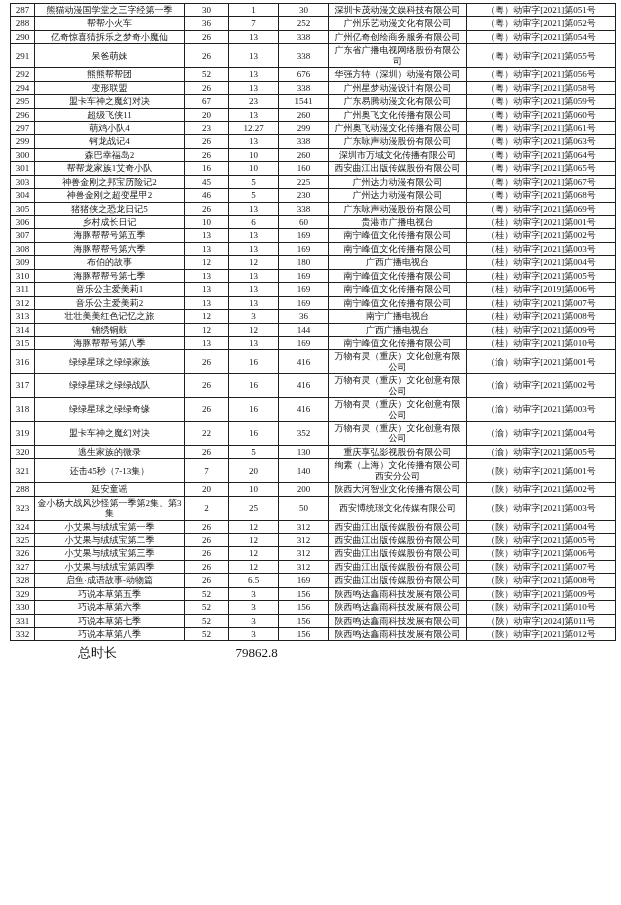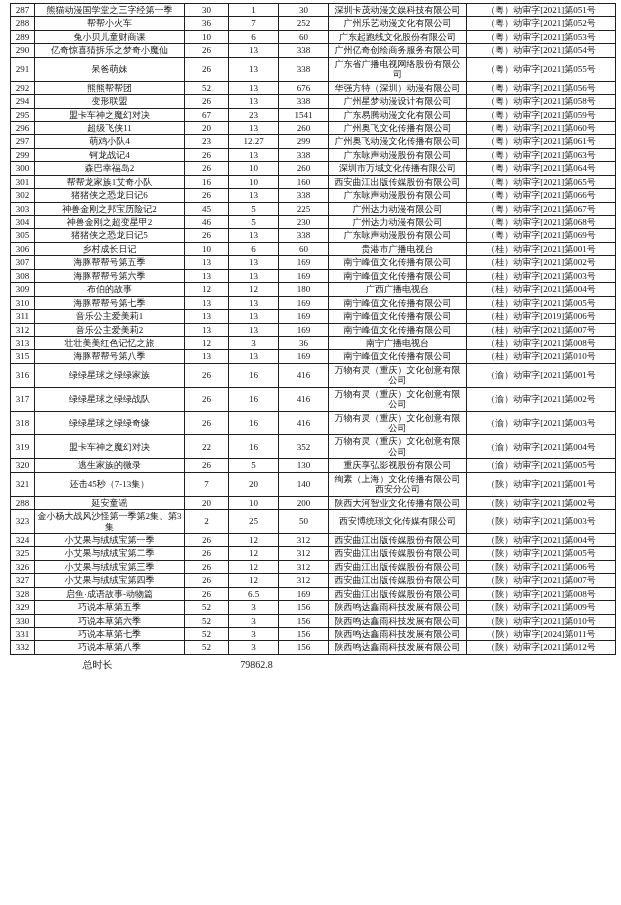--- a/index.html
+++ b/index.html
@@ -30,21 +30,21 @@
     line-height: 1.16;
     text-align: center;
     vertical-align: middle;
     padding: 1px 2px;
     word-break: break-all;
     color: #151515;
   }
   table.lic td.col-no { padding: 1px 0; font-family: Liberation Serif, serif; }
   table.lic tfoot td {
     border: none;
-    font-size: 10px;
+    font-size: 13px;
     padding-top: 4px;
     word-break: normal;
   }
 </style>
 </head>
 <body>
 
 <div class="page">
   <table class="lic">
     <colgroup>
@@ -69,29 +69,20 @@
         <tr>
           <td class="col-no">288</td>
           <td class="col-title">帮帮小火车</td>
           <td class="col-episodes">36</td>
           <td class="col-minutes_per_episode">7</td>
           <td class="col-total_minutes">252</td>
           <td class="col-producer">广州乐艺动漫文化有限公司</td>
           <td class="col-license_no">（粤）动审字[2021]第052号</td>
         </tr>
         <tr>
-          <td class="col-no">289</td>
-          <td class="col-title">兔小贝儿童财商课</td>
-          <td class="col-episodes">10</td>
-          <td class="col-minutes_per_episode">6</td>
-          <td class="col-total_minutes">60</td>
-          <td class="col-producer">广东起跑线文化股份有限公司</td>
-          <td class="col-license_no">（粤）动审字[2021]第053号</td>
-        </tr>
-        <tr>
           <td class="col-no">290</td>
           <td class="col-title">亿奇惊喜猜拆乐之梦奇小魔仙</td>
           <td class="col-episodes">26</td>
           <td class="col-minutes_per_episode">13</td>
           <td class="col-total_minutes">338</td>
           <td class="col-producer">广州亿奇创绘商务服务有限公司</td>
           <td class="col-license_no">（粤）动审字[2021]第054号</td>
         </tr>
         <tr>
           <td class="col-no">291</td>
@@ -168,29 +159,20 @@
         <tr>
           <td class="col-no">301</td>
           <td class="col-title">帮帮龙家族1艾奇小队</td>
           <td class="col-episodes">16</td>
           <td class="col-minutes_per_episode">10</td>
           <td class="col-total_minutes">160</td>
           <td class="col-producer">西安曲江出版传媒股份有限公司</td>
           <td class="col-license_no">（粤）动审字[2021]第065号</td>
         </tr>
         <tr>
-          <td class="col-no">302</td>
-          <td class="col-title">猪猪侠之恐龙日记6</td>
-          <td class="col-episodes">26</td>
-          <td class="col-minutes_per_episode">13</td>
-          <td class="col-total_minutes">338</td>
-          <td class="col-producer">广东咏声动漫股份有限公司</td>
-          <td class="col-license_no">（粤）动审字[2021]第066号</td>
-        </tr>
-        <tr>
           <td class="col-no">303</td>
           <td class="col-title">神兽金刚之邦宝历险记2</td>
           <td class="col-episodes">45</td>
           <td class="col-minutes_per_episode">5</td>
           <td class="col-total_minutes">225</td>
           <td class="col-producer">广州达力动漫有限公司</td>
           <td class="col-license_no">（粤）动审字[2021]第067号</td>
         </tr>
         <tr>
           <td class="col-no">304</td>
@@ -274,20 +256,29 @@
           <td class="col-license_no">（桂）动审字[2021]第007号</td>
         </tr>
         <tr>
           <td class="col-no">313</td>
           <td class="col-title">壮壮美美红色记忆之旅</td>
           <td class="col-episodes">12</td>
           <td class="col-minutes_per_episode">3</td>
           <td class="col-total_minutes">36</td>
           <td class="col-producer">南宁广播电视台</td>
           <td class="col-license_no">（桂）动审字[2021]第008号</td>
+        </tr>
+        <tr>
+          <td class="col-no">314</td>
+          <td class="col-title">锦绣铜鼓</td>
+          <td class="col-episodes">12</td>
+          <td class="col-minutes_per_episode">12</td>
+          <td class="col-total_minutes">144</td>
+          <td class="col-producer">广西广播电视台</td>
+          <td class="col-license_no">（桂）动审字[2021]第009号</td>
         </tr>
         <tr>
           <td class="col-no">315</td>
           <td class="col-title">海豚帮帮号第八季</td>
           <td class="col-episodes">13</td>
           <td class="col-minutes_per_episode">13</td>
           <td class="col-total_minutes">169</td>
           <td class="col-producer">南宁峰值文化传播有限公司</td>
           <td class="col-license_no">（桂）动审字[2021]第010号</td>
         </tr>

